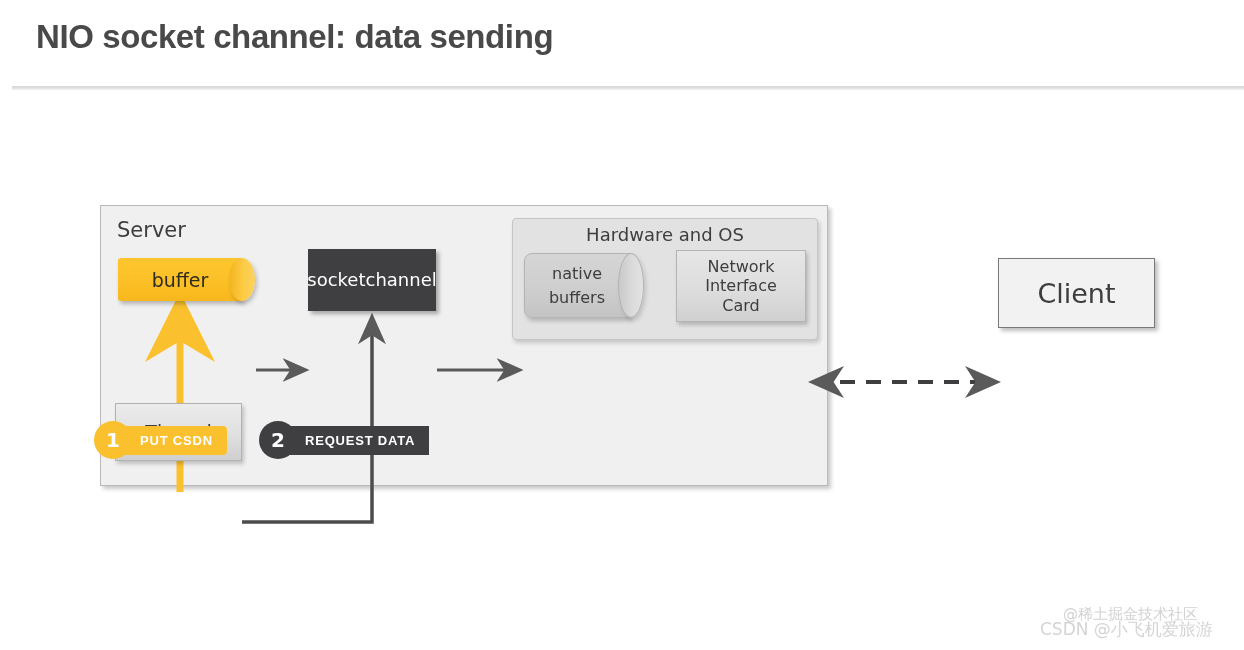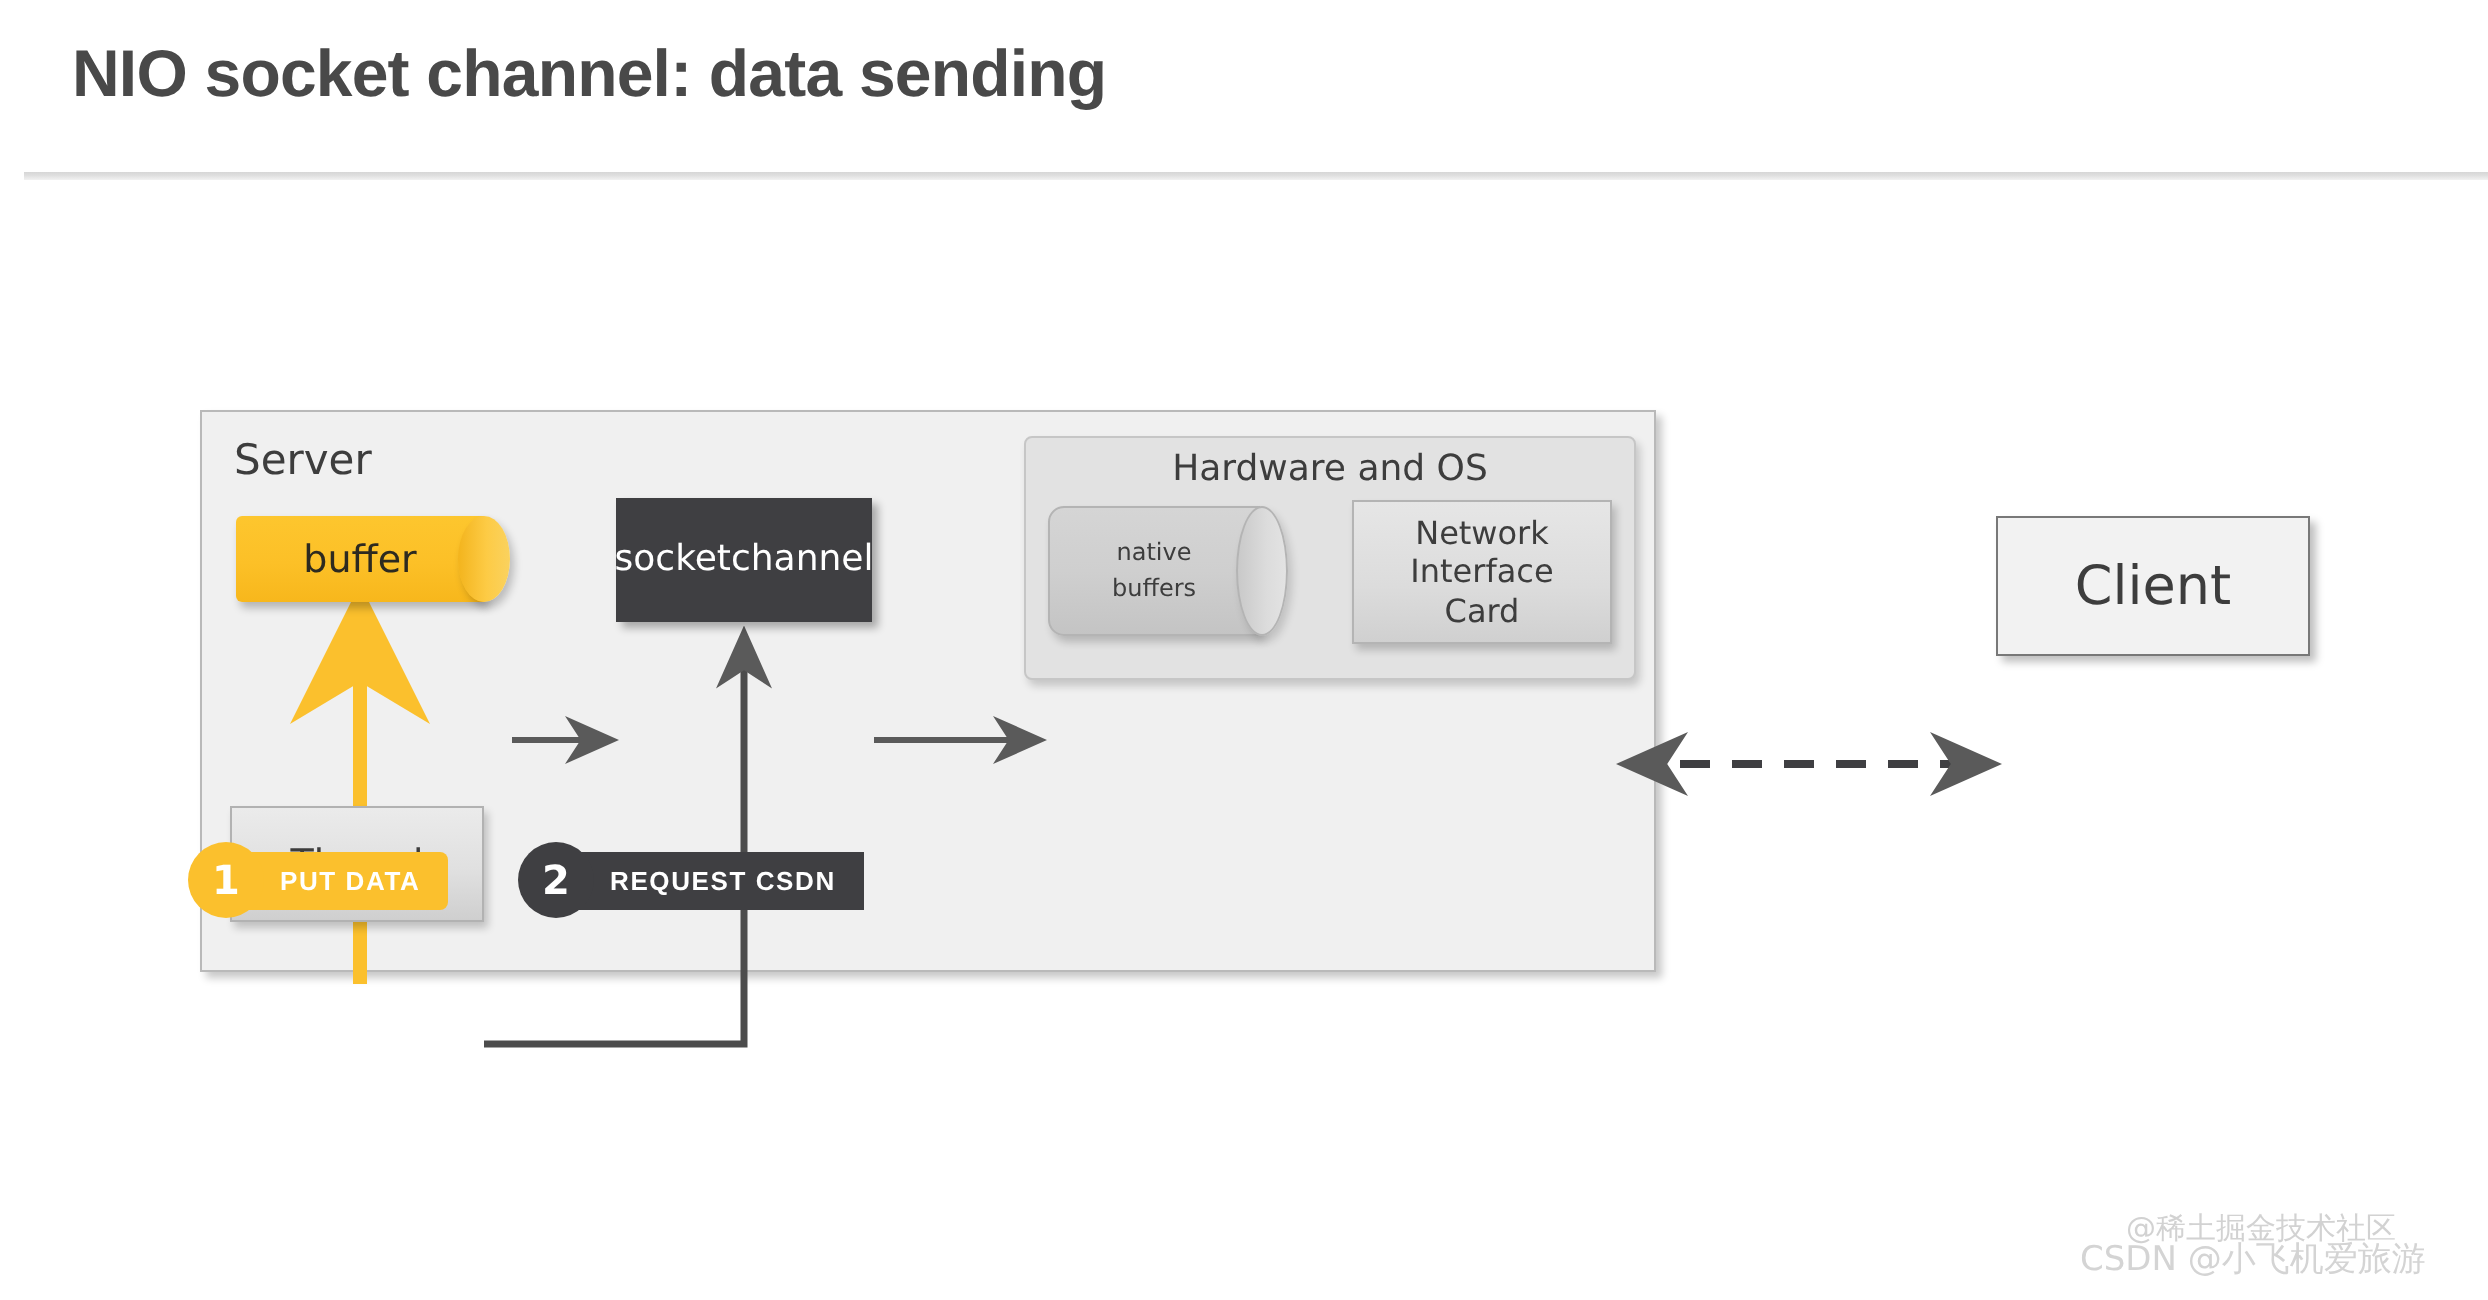--- a/index.html
+++ b/index.html
@@ -176,21 +176,21 @@
   #native-buffers-label {
     position: absolute;
     left: 524px;
     top: 163px;
     width: 106px;
     height: 65px;
     display: flex;
     flex-direction: column;
     align-items: center;
     justify-content: center;
-    font-size: 12px;
+    font-size: 16px;
     color: #3d3d3d;
     line-height: 1.45;
     z-index: 3;
   }
   #nic-box {
     position: absolute;
     left: 676px;
     top: 160px;
     width: 130px;
     height: 72px;
@@ -386,24 +386,24 @@
   <div id="thread-box">
     <span>Thread</span>
   </div>
 
   <div id="client-box">
     <span>Client</span>
   </div>
 
   <div id="badge-put-data" class="step-badge">
     <div class="badge-circle">1</div>
-    <div class="badge-bar">PUT DATA</div>
+    <div class="badge-bar">PUT CSDN</div>
   </div>
 
   <div id="badge-request-write" class="step-badge">
     <div class="badge-circle">2</div>
-    <div class="badge-bar">REQUEST CSDN</div>
+    <div class="badge-bar">REQUEST DATA</div>
   </div>
 
 </div>
 
 <div class="watermark" id="watermark-juejin">@稀土掘金技术社区</div>
 <div class="watermark" id="watermark-csdn">CSDN @小飞机爱旅游</div>
 
 </body></html>

